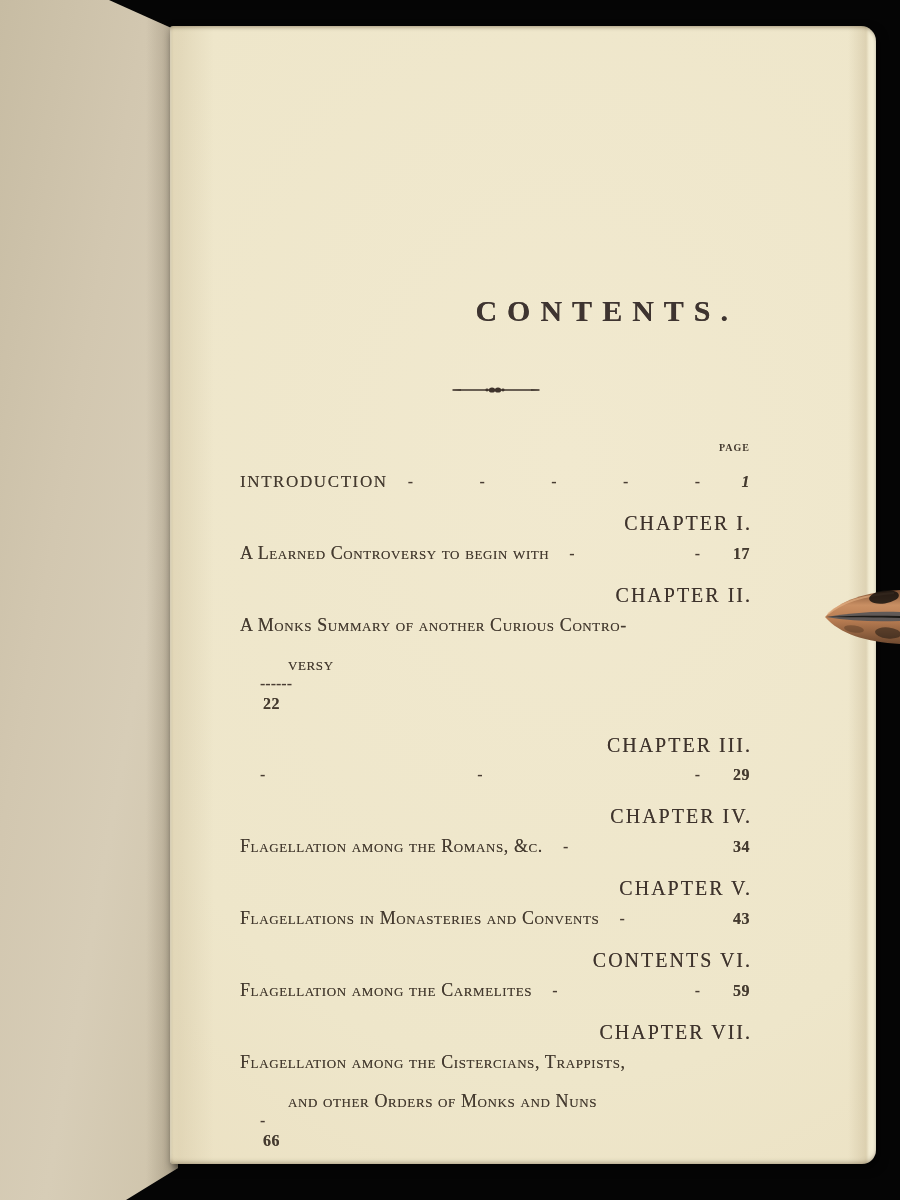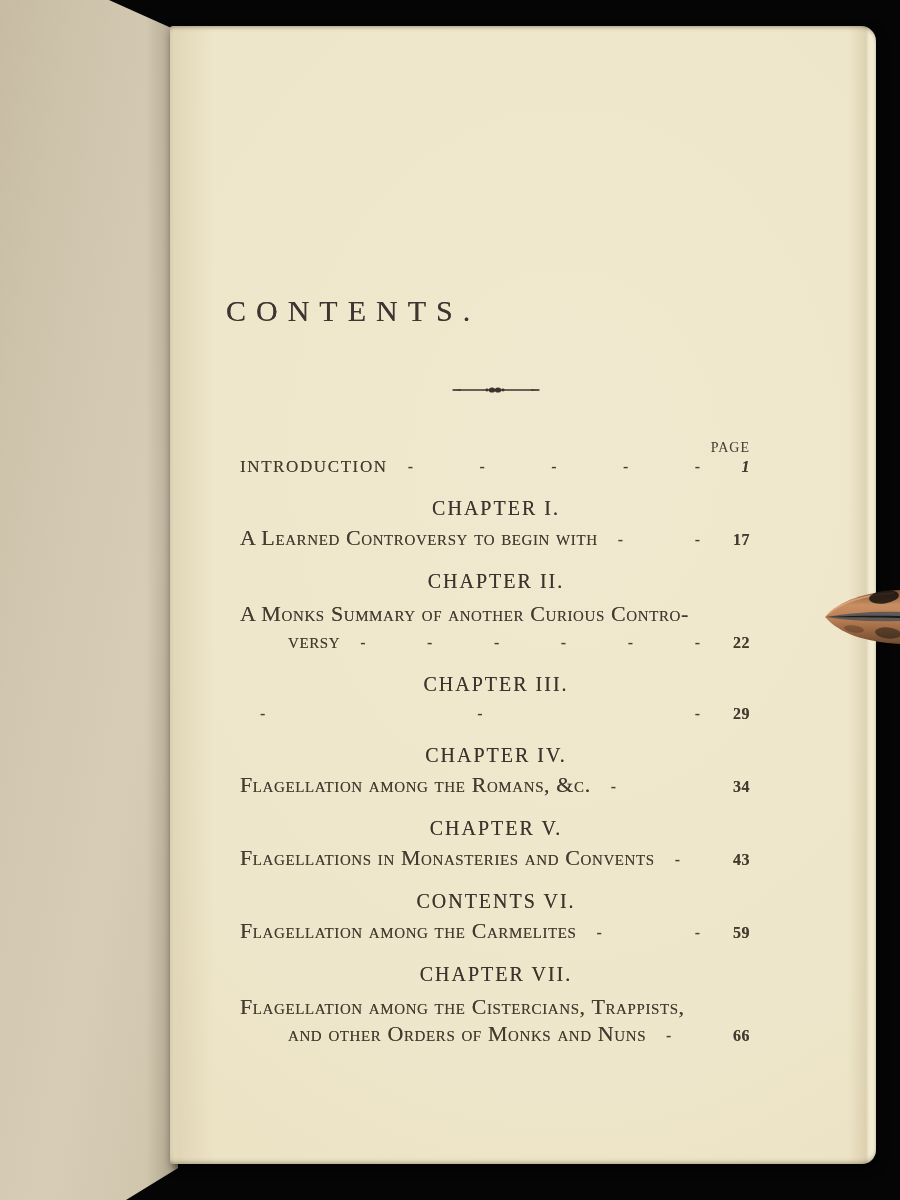--- a/index.html
+++ b/index.html
@@ -25,45 +25,45 @@
       linear-gradient(90deg,#f2ebd5 0px,#e2d7b8 2px,rgba(212,199,166,.45) 9px,rgba(236,227,202,0) 44px),
       linear-gradient(270deg,#f6f0da 0px,#f1ead0 7px,rgba(200,185,150,.45) 10px,rgba(238,230,206,0) 28px),
       radial-gradient(135% 105% at 56% 38%,#f1e9cf 0%,#eee6ca 52%,#eadfc0 82%,#e3d8b5 100%);
     box-shadow:
       inset 0 3px 4px -2px rgba(92,76,50,.55),
       inset 0 -3px 5px -2px rgba(92,76,50,.5),
       3px 4px 10px rgba(0,0,0,.65);
   }
   .content{position:absolute;left:70px;top:0;width:512px;}
   .title{
-    margin:0;padding-top:268px;font-weight:400;
-    font-size:30px;line-height:34px;text-align:left;
+    margin:0;padding-top:268px;font-weight:700;
+    font-size:30px;line-height:34px;text-align:right;
     letter-spacing:10px;transform:translateX(-14px);
     color:#3e3430;text-shadow:0 0 .6px rgba(62,52,48,.7);
   }
   .divider{margin-top:56px;text-align:center;line-height:0;}
   .page-col-head{
     margin-top:46px;text-align:right;padding-right:2px;
-    font-size:14px;line-height:12px;font-weight:400;letter-spacing:1px;
+    font-size:10px;line-height:12px;font-weight:700;letter-spacing:1px;
   }
   .row{display:flex;align-items:baseline;line-height:20px;}
-  .intro-row{margin-top:3px;}
+  .intro-row{margin-top:18px;}
   .lbl{
-    font-size:22px;font-variant:small-caps;letter-spacing:.6px;
+    font-size:18px;font-variant:small-caps;letter-spacing:.6px;
     text-shadow:0 0 .5px rgba(68,58,47,.65);
   }
   .intro-lbl{font-variant:normal;font-size:17px;letter-spacing:1.6px;}
   .chapter{margin-top:21px;}
   .ch-head{
-    text-align:center;font-size:20px;line-height:20px;letter-spacing:2px;
+    text-align:right;font-size:20px;line-height:20px;letter-spacing:2px;
     color:#3e332c;text-shadow:0 0 .5px rgba(62,51,44,.65);
   }
   .entry{margin-top:10px;}
   .entry-block{margin-top:10px;}
-  .l2{margin-top:4px;}
+  .l2{margin-top:18px;flex-direction:column;}
   .indent{padding-left:48px;}
   .leader{
     flex:1;display:flex;justify-content:space-between;
     padding:0 10px 0 20px;font-weight:700;font-size:16px;
     color:#493d33;
   }
   .pnum{
     width:40px;text-align:right;padding-right:2px;flex:none;
     font-size:16px;font-weight:600;letter-spacing:.5px;
     text-shadow:0 0 .5px rgba(68,58,47,.6);

